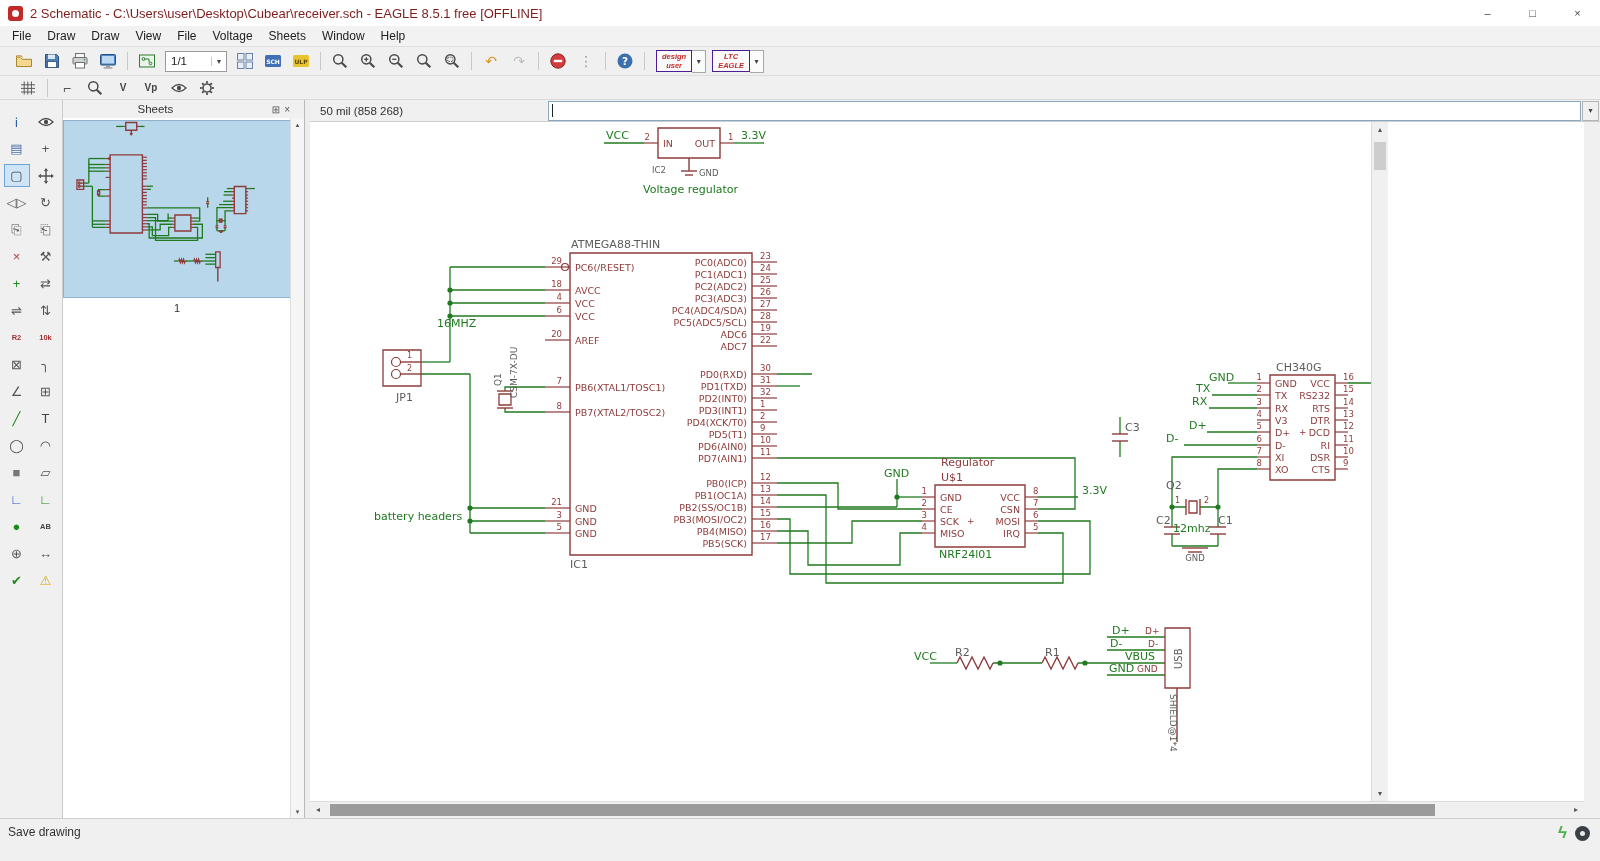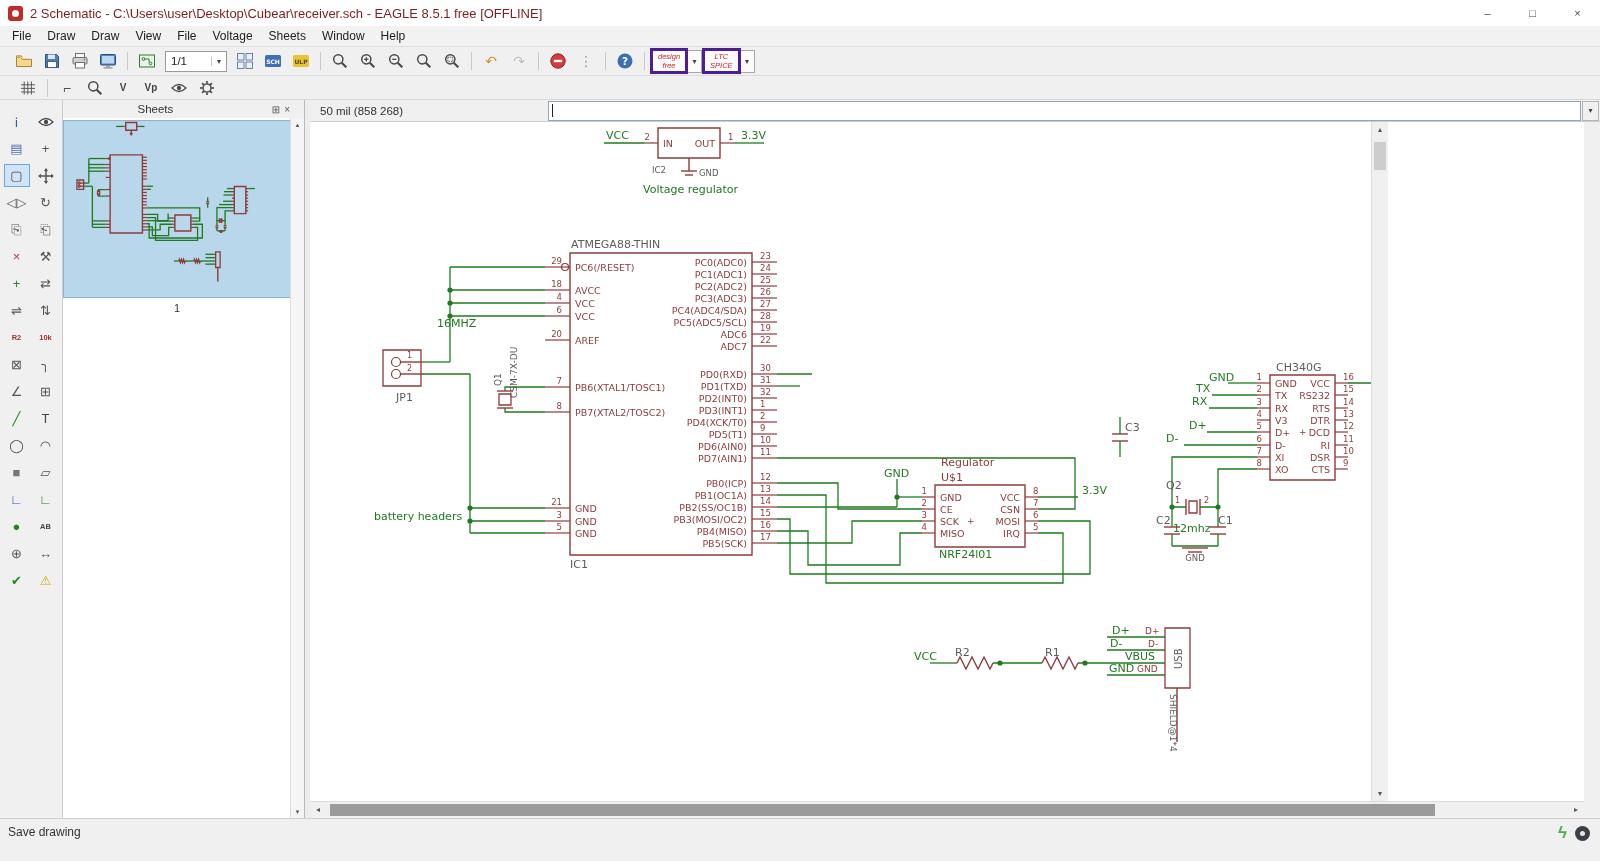--- a/index.html
+++ b/index.html
@@ -17,21 +17,21 @@
   
   #toolbar1{position:absolute;left:0;top:46px;width:1600px;height:30px;background:#f0f0f0;border-top:1px solid #e0e0e0;border-bottom:1px solid #dcdcdc;display:flex;align-items:center;padding-left:10px;box-sizing:border-box;}
   #toolbar2{position:absolute;left:0;top:76px;width:1600px;height:24px;background:#f0f0f0;border-bottom:1px solid #d8d8d8;display:flex;align-items:center;padding-left:14px;box-sizing:border-box;}
   .tb-btn{width:26px;height:24px;display:flex;align-items:center;justify-content:center;font-size:14px;color:#555;margin:0 1px;}
   .tb-btn svg{display:block;}
   .tb-btn.txticon{font-size:10px;font-weight:bold;color:#444;}
   .tb-sep{width:1px;height:18px;background:#c8c8c8;margin:0 5px;}
   .tb-combo{width:60px;height:19px;background:#fff;border:1px solid #9a9a9a;display:flex;align-items:center;font-size:11.5px;margin:0 4px;}
   .combo-val{flex:1;padding-left:5px;}
   .combo-arrow{width:14px;text-align:center;font-size:8px;color:#444;border-left:1px solid #c8c8c8;}
-  .tb-textbtn{border:3px solid #4c1d95;background:#fbfbfb;padding:1px 5px;margin-left:0;text-align:center;font-size:7.5px;font-weight:normal;font-style:italic;color:#c22a2a;line-height:9px;}
+  .tb-textbtn{border:1px solid #4c1d95;background:#fbfbfb;padding:1px 5px;margin-left:6px;text-align:center;font-size:7.5px;font-weight:bold;font-style:italic;color:#c22a2a;line-height:9px;}
   .tb-textbtn div{white-space:nowrap;}
   .tb-caret{width:13px;height:21px;border:1px solid #a8a8a8;border-left:none;background:#fbfbfb;display:flex;align-items:center;justify-content:center;font-size:8px;color:#444;}
   
   #workspace{position:absolute;left:0;top:100px;width:1600px;height:718px;}
   #palette{position:absolute;left:0;top:0;width:62px;height:718px;background:#f0f0f0;display:grid;grid-template-columns:repeat(2,26px);gap:4px 3px;justify-content:center;align-content:start;padding-top:10px;box-sizing:border-box;}
   .pal-btn{width:26px;height:23px;display:flex;align-items:center;justify-content:center;font-size:13px;color:#555;}
   .pal-btn svg{display:block;}
   .pal-btn.selected{background:#cfe4f7;border:1px solid #6ea6d8;box-sizing:border-box;}
   .pal-btn.txticon{font-size:7.5px;font-weight:bold;line-height:1;}
   
@@ -217,26 +217,26 @@
       <div class="tb-sep"></div>
       <div class="tb-btn">
         <svg width="18" height="18" viewBox="0 0 18 18">
           <circle cx="9" cy="9" r="7.5" fill="#3b6fae"></circle>
           <text x="9" y="13" text-anchor="middle" font-size="10.5" font-weight="bold" fill="#fff">?</text>
         </svg>
       </div>
       <div class="tb-sep"></div>
       <div class="tb-textbtn">
         <div>design</div>
-        <div>free</div>
+        <div>user</div>
       </div>
       <div class="tb-caret">▾</div>
       <div class="tb-textbtn">
         <div>LTC</div>
-        <div>SPICE</div>
+        <div>EAGLE</div>
       </div>
       <div class="tb-caret">▾</div>
     </div>
 
   <div id="toolbar2">
       <div class="tb-btn">
         <svg width="18" height="18" viewBox="0 0 18 18">
           <g stroke="#5a5a5a" stroke-width="1" fill="none">
             <path d="M2 5.8h14M2 9.4h14M2 13h14M5.2 2.5v13M8.8 2.5v13M12.4 2.5v13"></path>
           </g>

